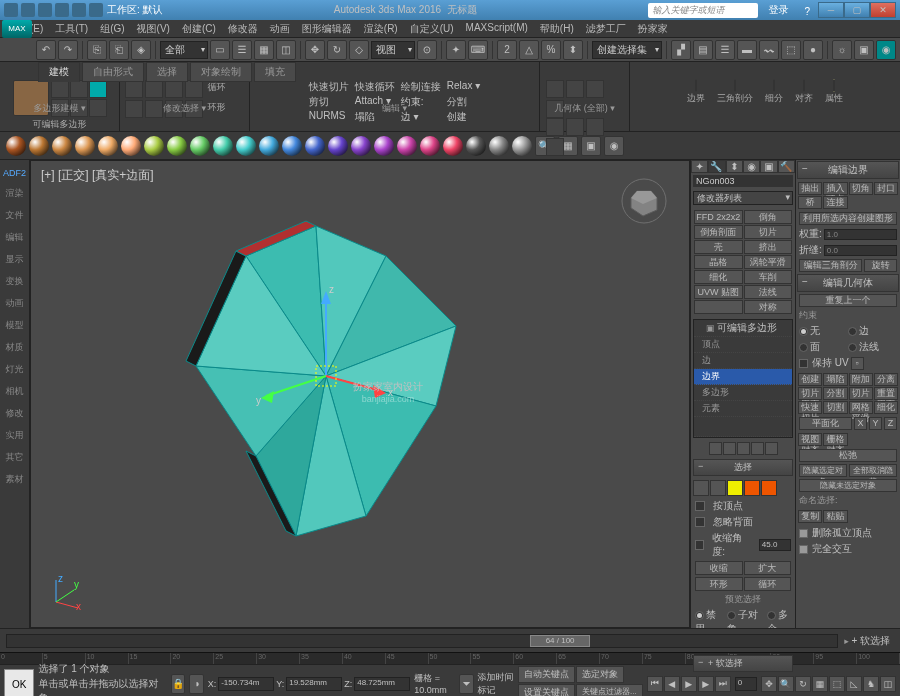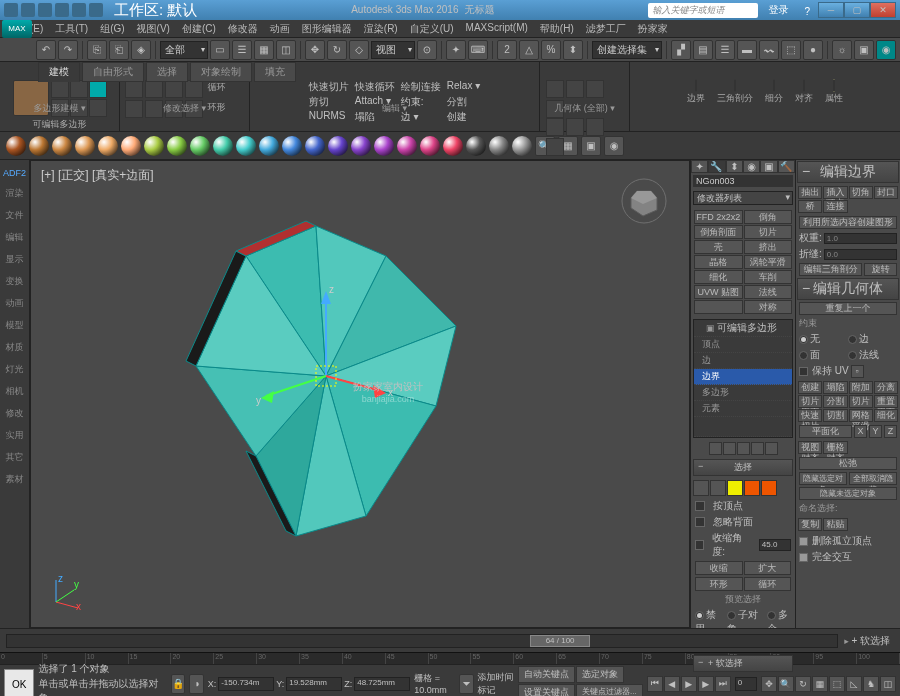--- a/index.html
+++ b/index.html
@@ -1,20 +1,20 @@
 <!DOCTYPE html>
 <html><head>
 <meta charset="utf-8">
 <style>
 *{margin:0;padding:0;box-sizing:border-box;font-family:"Microsoft YaHei",SimSun,sans-serif;font-size:10px;color:#c0c0c0;user-select:none}
 body{background:#3a3a3a;width:900px;height:696px;overflow:hidden;position:relative}
 .titlebar{height:20px;background:linear-gradient(#5a9fd4,#4080b0);display:flex;align-items:center;padding:0 4px}
 .titlebar .qat{display:flex;gap:3px;align-items:center}
 .titlebar .qat span{width:14px;height:14px;background:#3a6a8a;border-radius:2px}
-.titlebar .ws{margin-left:11px;color:#fff;font-size:15px}
+.titlebar .ws{margin-left:4px;color:#fff;font-size:10px}
 .titlebar .title{flex:1;text-align:center;color:#fff;font-size:11px}
 .titlebar .search{width:110px;height:15px;background:#fff;border-radius:2px;color:#888;padding:0 4px;font-style:italic;font-size:9px;line-height:15px}
 .titlebar .right{display:flex;gap:16px;align-items:flex-end;margin-left:10px}
 .titlebar .help{color:#fff}
 .winbtns{display:flex;margin-left:8px}
 .winbtns span{width:26px;height:16px;display:flex;align-items:center;justify-content:center;background:linear-gradient(#6ab0e0,#4080b0);border:1px solid #3a6a8a;font-size:9px}
 .winbtns .close{background:linear-gradient(#e07060,#c04030)}
 .menubar{height:18px;background:#3a3a3a;display:flex;padding:0 4px;border-bottom:1px solid #222}
 .menubar span{padding:2px 6px;color:#bbb;font-size:10px}
 .maxlogo{position:absolute;left:2px;top:20px;width:30px;height:18px;background:linear-gradient(#0aa,#066);color:#fff;font-size:8px;text-align:center;line-height:18px;border-radius:2px;z-index:5}
@@ -67,21 +67,21 @@
 .cmd-rollhdr{background:linear-gradient(#555,#444);text-align:center;padding:1px;font-size:9px;border:1px solid #333;margin:2px;position:relative}
 .cmd-rollhdr::before{content:"−";position:absolute;left:4px}
 .cmd-row{display:flex;gap:8px;padding:1px 4px;align-items:center}
 .cmd-chk{width:10px;height:10px;border:1px solid #666;background:#333}
 .cmd-spin{width:35px;height:12px;background:#333;border:1px solid #222;font-size:8px;padding:0 2px}
 .ymod{display:flex;gap:1px;padding:2px}
 .ymod span{width:16px;height:16px;border:1px solid #333}
 .ymod .y{background:#ee0}
 .ymod .r{background:#e50}
 .rpanel{width:105px;background:#4a4a4a;border-left:1px solid #222;overflow-y:auto;padding-bottom:4px}
-.rp-hdr{background:linear-gradient(#555,#444);text-align:center;padding:1px;font-size:14px;border:1px solid #333;margin:1px;position:relative}
+.rp-hdr{background:linear-gradient(#555,#444);text-align:center;padding:1px;font-size:10px;border:1px solid #333;margin:1px;position:relative}
 .rp-hdr::before{content:"−";position:absolute;left:4px}
 .rp-grid{display:grid;grid-template-columns:1fr 1fr 1fr 1fr;gap:1px;padding:2px}
 .rp-btn{height:13px;background:#555;border:1px solid #333;text-align:center;font-size:9px;line-height:11px;color:#bbb}
 .rp-btn.sq{width:13px;flex:0 0 13px}
 .rp-row{display:flex;gap:2px;padding:1px 3px;align-items:center;font-size:9px}
 .rp-sec{padding:1px 3px;font-size:9px;color:#999}
 .rp-radio{width:9px;height:9px;border:1px solid #666;border-radius:50%;background:#333;display:inline-block;vertical-align:middle;margin-right:2px}
 .rp-radio.on::after{content:"";display:block;width:5px;height:5px;background:#ccc;border-radius:50%;margin:1px}
 .rp-chk{width:9px;height:9px;border:1px solid #666;background:#333;display:inline-block;vertical-align:middle;margin-right:2px}
 .rp-chk.on{background:#999}

